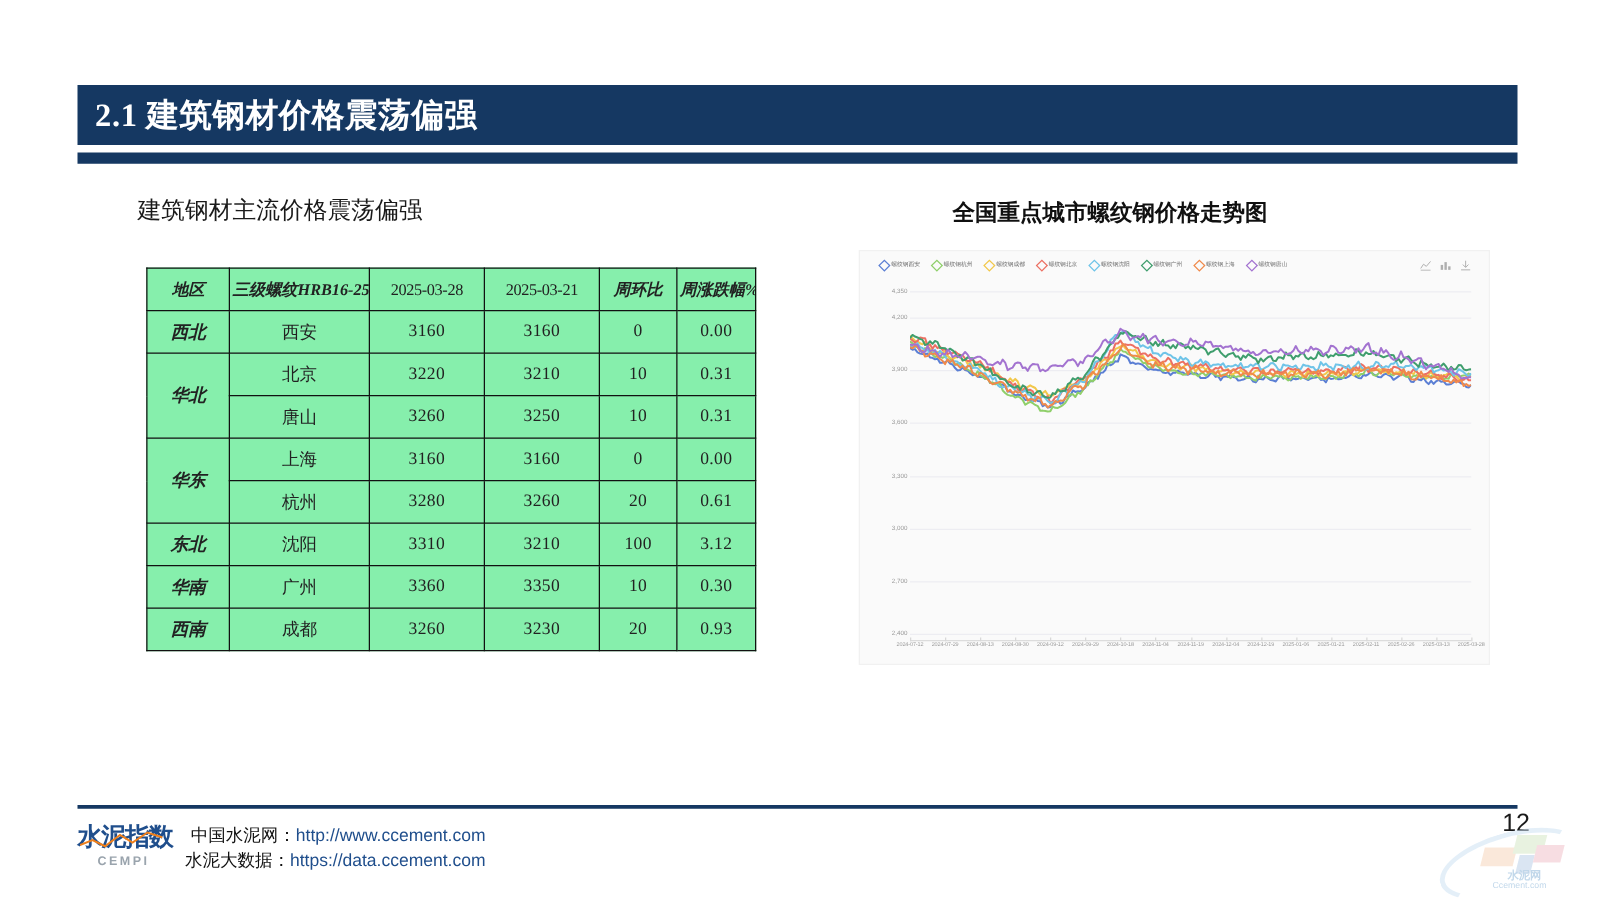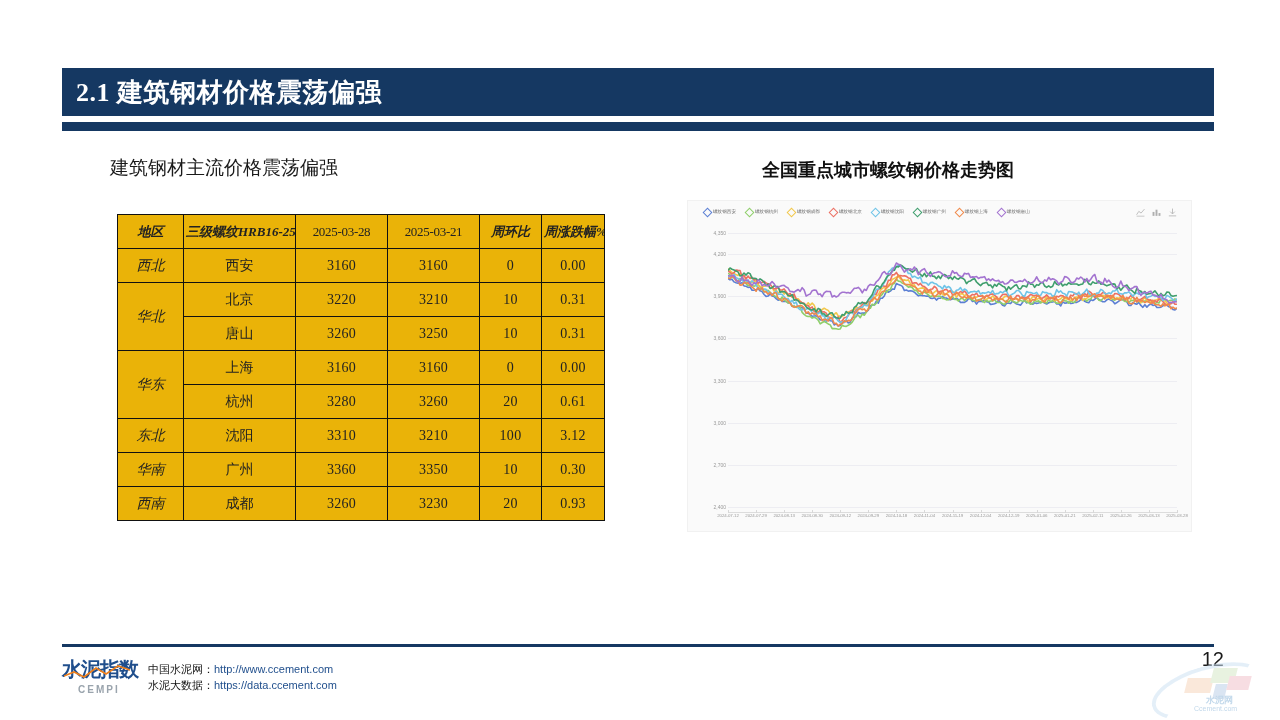--- a/index.html
+++ b/index.html
@@ -48,21 +48,21 @@
     font-family: "Liberation Serif", "DejaVu Serif", serif;
     white-space: nowrap;
   }
 
   .price-table {
     position: absolute;
     left: 117px; top: 214px;
     border-collapse: collapse;
     table-layout: fixed;
     width: 487px;
-    background: #eab308;
+    background: #86efac;
   }
   .price-table td, .price-table th {
     border: 1px solid #111;
     text-align: center;
     vertical-align: middle;
     height: 33px;
     color: #222;
     font-size: 13px;
     font-family: "Liberation Serif", "DejaVu Serif", serif;
     padding: 0 2px;
@@ -75,21 +75,21 @@
     font-style: italic;
   }
   .price-table thead th.date-col {
     font-style: normal;
     font-weight: normal;
     font-size: 13px;
     letter-spacing: -0.3px;
   }
   .price-table td.region {
     font-style: italic;
-    font-weight: normal;
+    font-weight: bold;
     font-size: 14px;
     margin-top: 48px;
   }
   .price-table td.city { font-size: 14px; }
   .price-table td.num {
     font-size: 14px;
     letter-spacing: 0.3px;
   }
   .col-region { width: 66px; }
   .col-grade  { width: 112px; }
@@ -235,25 +235,26 @@
     letter-spacing: -1px; white-space: nowrap;
   }
   .cempi-curve {
     position: absolute; left: 2px; top: 12px; width: 66px; height: 16px;
   }
   .cempi-en {
     position: absolute; left: 16px; top: 32px;
     font-size: 10px; color: #9aa4ad; letter-spacing: 2px; font-weight: bold;
   }
   .footer-links {
-    font-size: 11px; color: #111;
+    font-size: 14px; color: #111;
     line-height: 1.45;
     margin-left: 6px;
     white-space: nowrap;
     font-family: "Liberation Sans", sans-serif;
+    text-align: right;
   }
   .footer-links .lk { color: #1f4e8c; }
 
   .footer-mid {
     position: absolute;
     left: 578px; top: 660px;
     display: flex; align-items: center; gap: 8px;
   }
   .chinatsi {
     font-family: "Liberation Sans", sans-serif;

